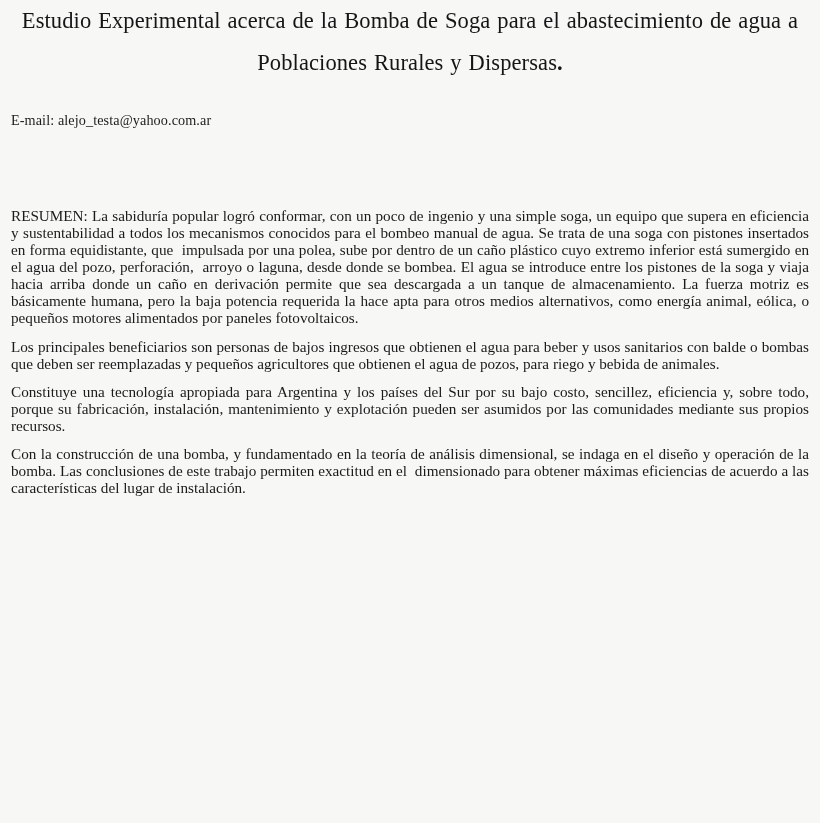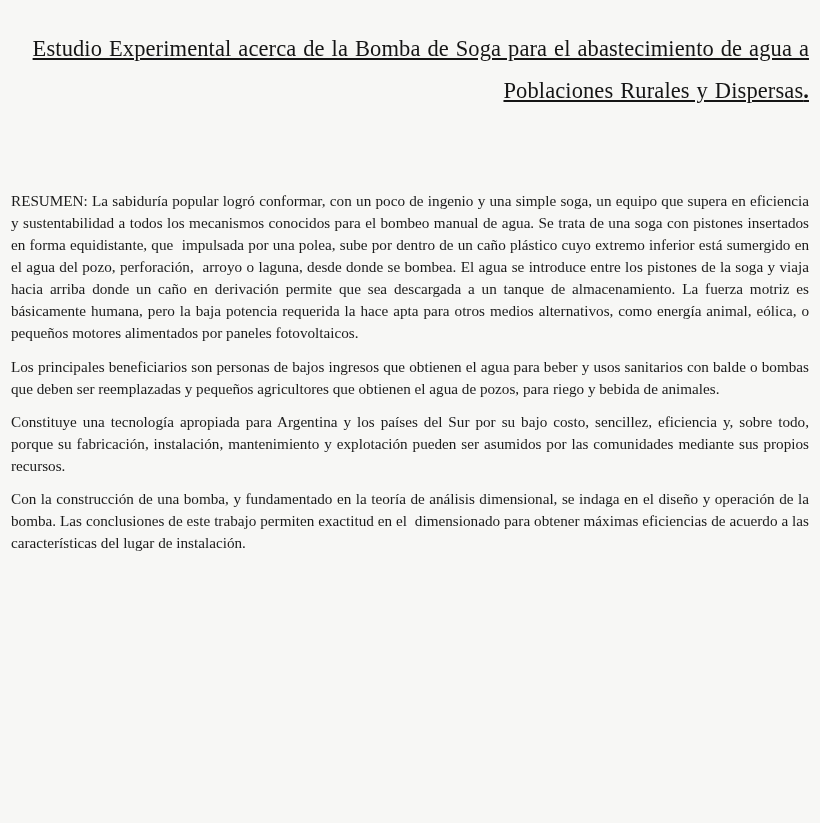--- a/index.html
+++ b/index.html
@@ -20,29 +20,27 @@
     position: relative;
     width: 820px;
     height: 823px;
     box-sizing: border-box;
     padding: 0 11px;
   }
 
   
   .title {
     margin: 0;
-    padding-top: 28px;
     font-size: 22.5px;
     font-weight: 400;
     line-height: 42px;
     letter-spacing: 0.1px;
     word-spacing: 1.2px;
     color: #151515;
-    text-align: right;
-    text-decoration: underline;
+    text-align: center;
   }
   .title .tail {
     font-weight: 700;
   }
 
   
   .author {
     margin: 0;
     padding-top: 26px;
     font-size: 16.5px;
@@ -72,21 +70,21 @@
     color: #1c1c1c;
   }
 
   
   .abstract {
     padding-top: 78px;
   }
   .abstract p {
     margin: 0 0 11px 0;
     font-size: 15.2px;
-    line-height: 22px;
+    line-height: 17px;
     text-align: justify;
     text-justify: inter-word;
     color: #1a1a1a;
     white-space: pre-wrap;
   }
   .abstract p:last-child {
     margin-bottom: 0;
   }
   .abstract p.p-first {
     margin-bottom: 12px;
@@ -94,20 +92,21 @@
 </style>
 </head>
 <body>
 
 <div class="page">
 
   <h1 class="title"><span>Estudio Experimental acerca de la Bomba de Soga para el abastecimiento de agua a Poblaciones Rurales y Dispersas</span><span class="tail">.</span></h1>
 
 
 
+  <p class="email">E-mail: alejo_testa@yahoo.com.ar</p>
 
   <section class="abstract">
     <p class="p-first">RESUMEN: La sabiduría popular logró conformar, con un poco de ingenio y una simple soga, un equipo que supera en eficiencia y sustentabilidad a todos los mecanismos conocidos para el bombeo manual de agua. Se trata de una soga con pistones insertados en forma equidistante, que  impulsada por una polea, sube por dentro de un caño plástico cuyo extremo inferior está sumergido en el agua del pozo, perforación,  arroyo o laguna, desde donde se bombea. El agua se introduce entre los pistones de la soga y viaja hacia arriba donde un caño en derivación permite que sea descargada a un tanque de almacenamiento. La fuerza motriz es básicamente humana, pero la baja potencia requerida la hace apta para otros medios alternativos, como energía animal, eólica, o pequeños motores alimentados por paneles fotovoltaicos.</p>
     <p>Los principales beneficiarios son personas de bajos ingresos que obtienen el agua para beber y usos sanitarios con balde o bombas que deben ser reemplazadas y pequeños agricultores que obtienen el agua de pozos, para riego y bebida de animales.</p>
     <p>Constituye una tecnología apropiada para Argentina y los países del Sur por su bajo costo, sencillez, eficiencia y, sobre todo, porque su fabricación, instalación, mantenimiento y explotación pueden ser asumidos por las comunidades mediante sus propios recursos.</p>
     <p>Con la construcción de una bomba, y fundamentado en la teoría de análisis dimensional, se indaga en el diseño y operación de la bomba. Las conclusiones de este trabajo permiten exactitud en el  dimensionado para obtener máximas eficiencias de acuerdo a las características del lugar de instalación.</p>
   </section>
 
 </div>
 

